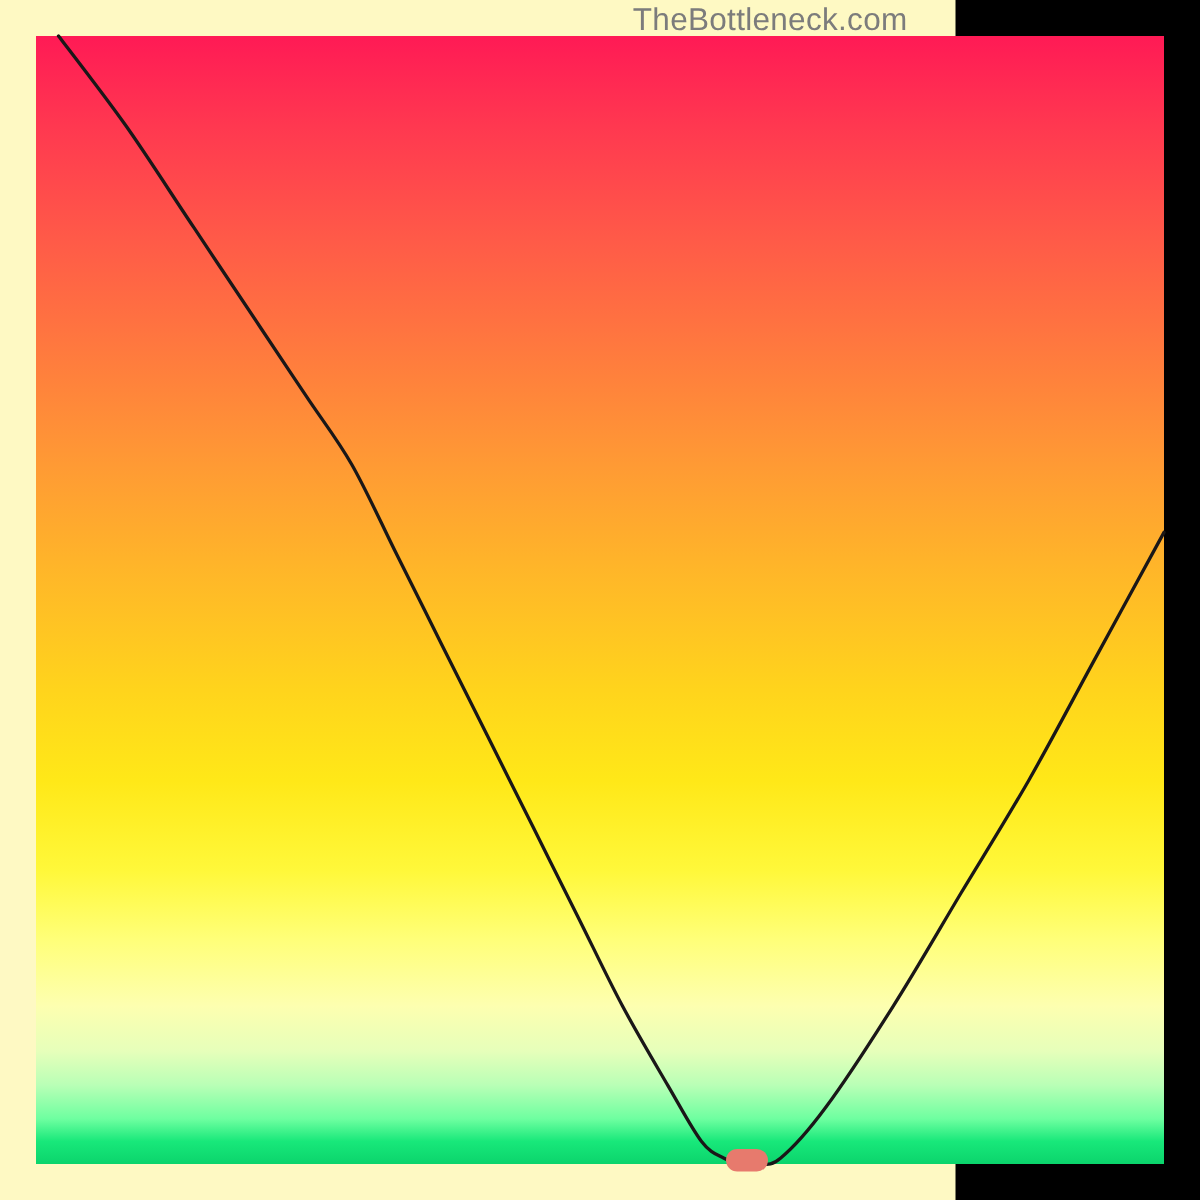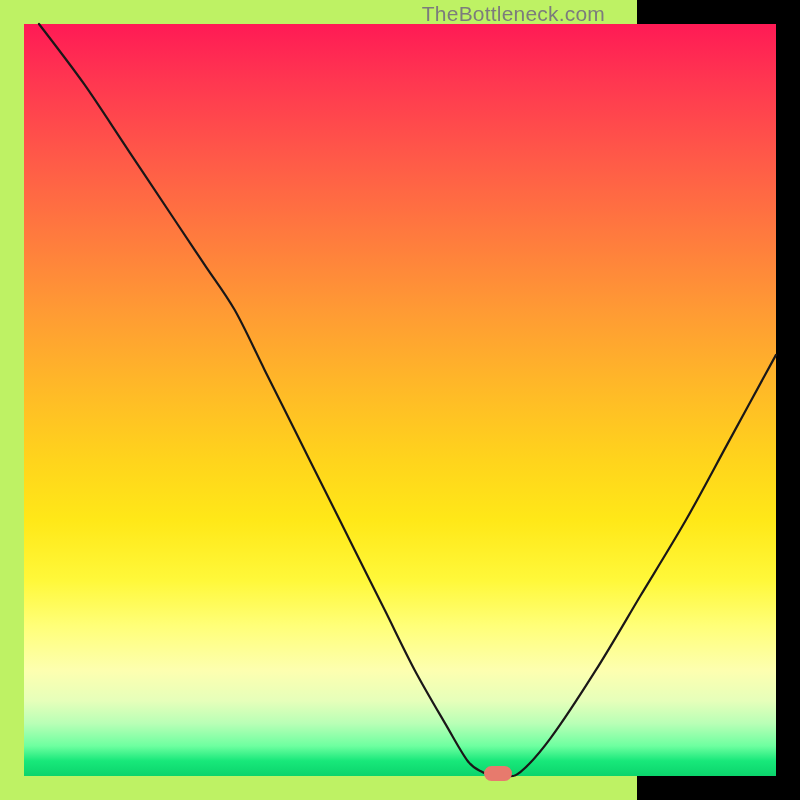--- a/index.html
+++ b/index.html
@@ -7,21 +7,21 @@
     padding: 0;
     width: 800px;
     height: 800px;
     background: #000;
     overflow: hidden;
   }
   .stage {
     position: relative;
     width: 637px;
     height: 800px;
-    background: #bef264;
+    background: #fef9c3;
   }
   .plot {
     position: absolute;
     left: 24px;
     top: 24px;
     width: 752px;
     height: 752px;
     
     background: linear-gradient(
       to bottom,

